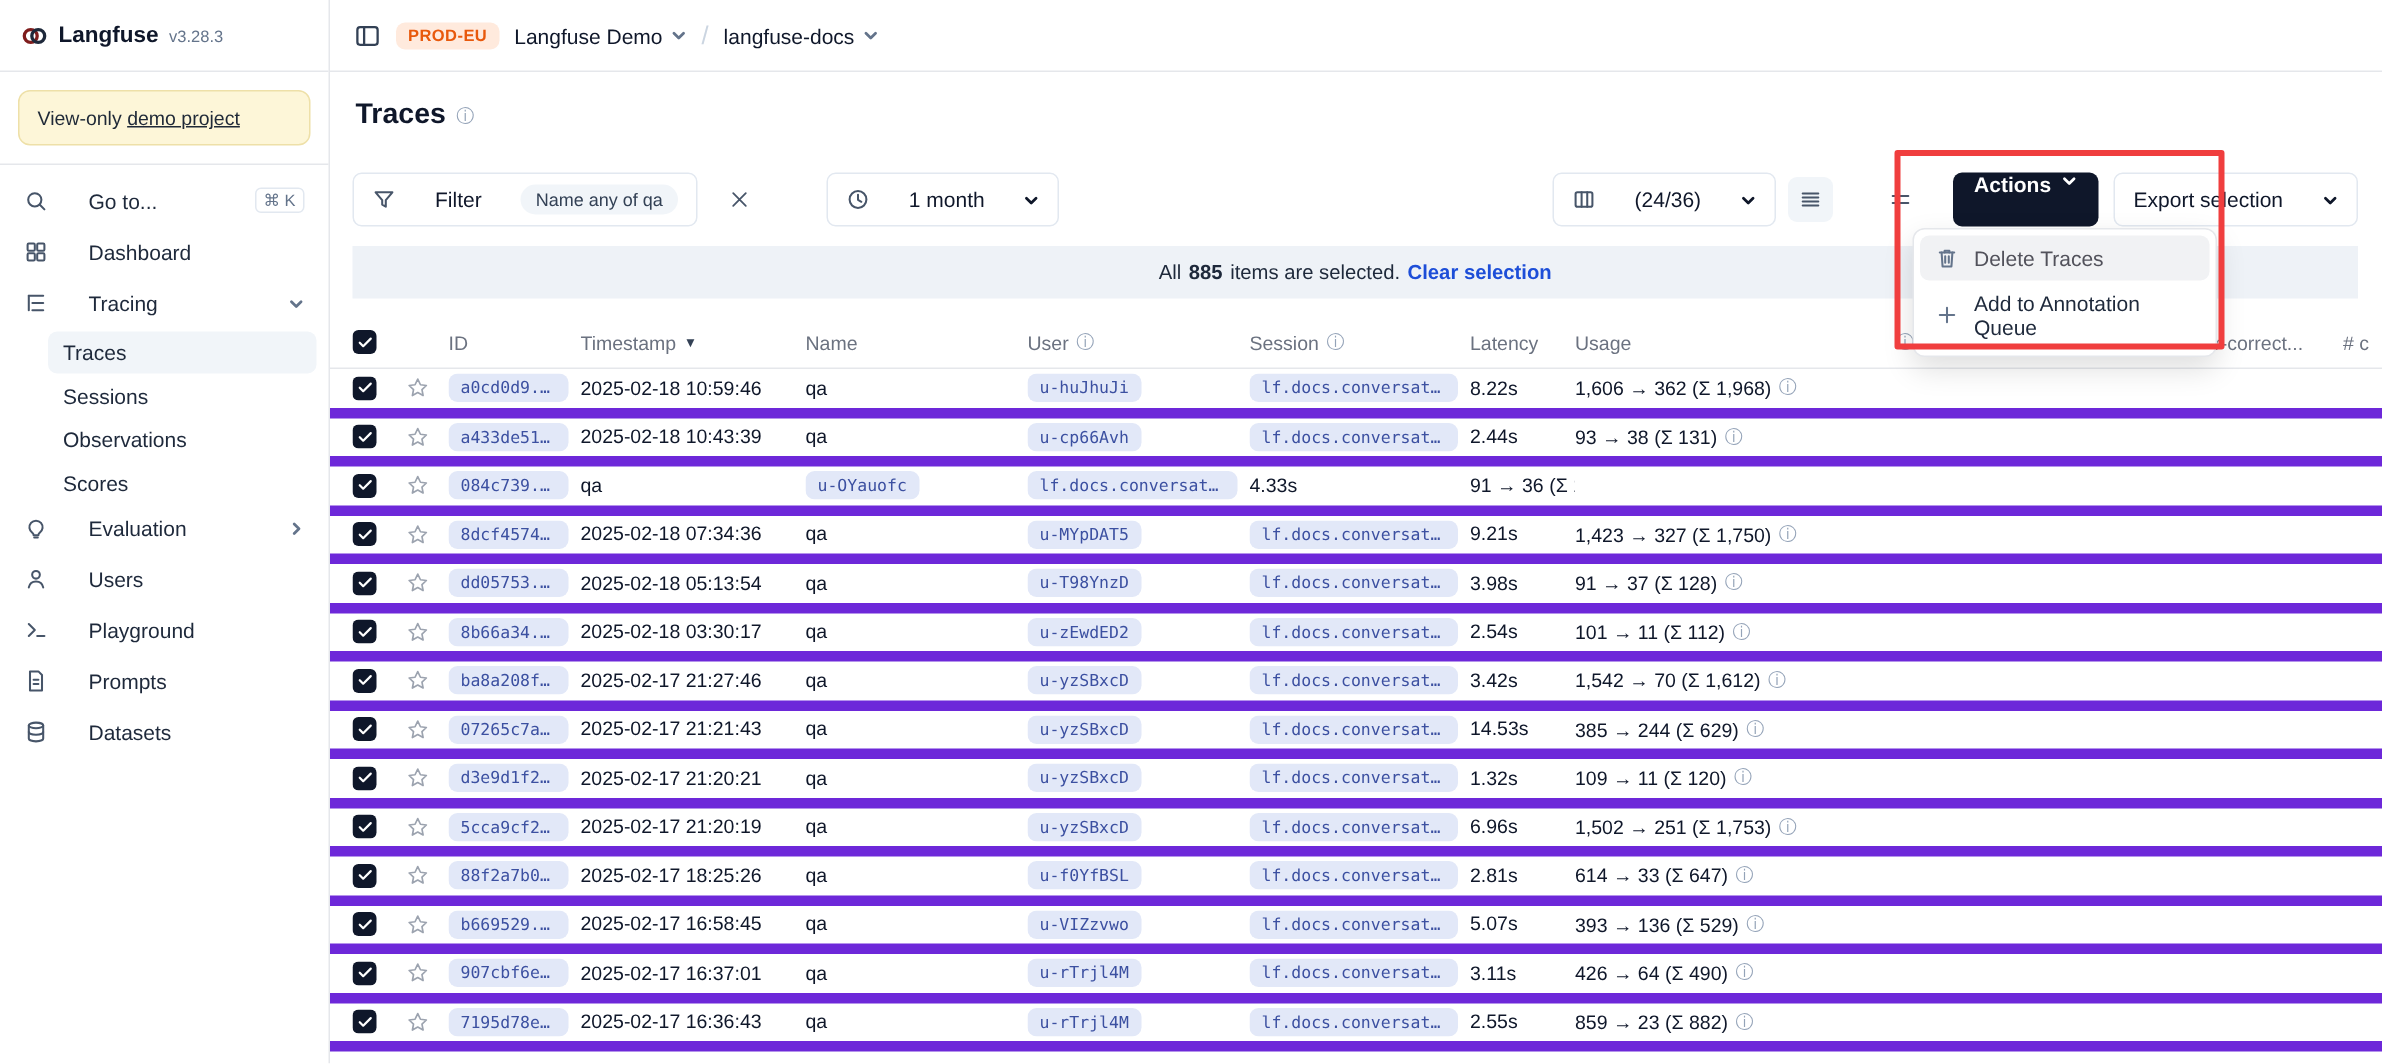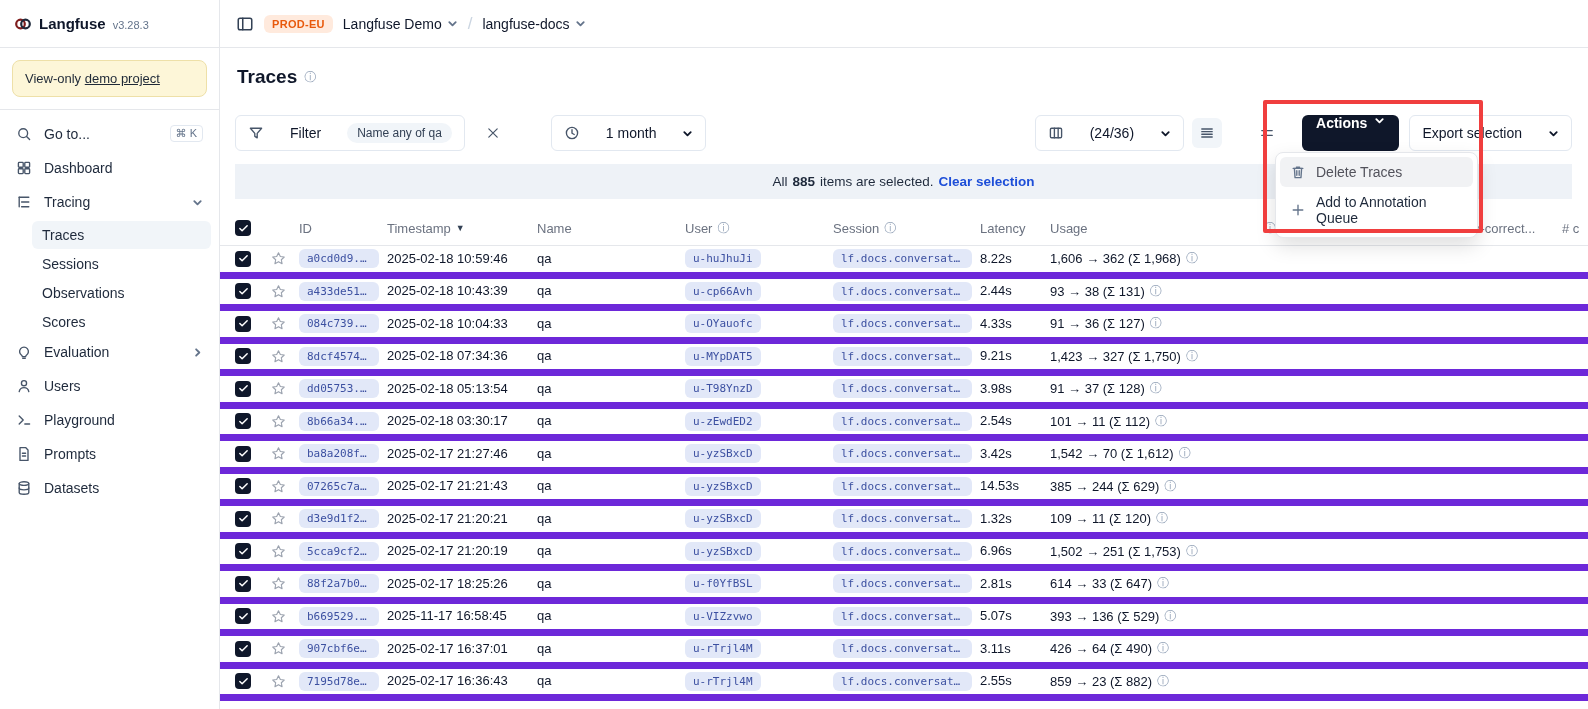--- a/index.html
+++ b/index.html
@@ -18,21 +18,21 @@
   
   .sidebar{width:220px;flex:none;border-right:1px solid #e5e7eb;display:flex;flex-direction:column}
   .logo-row{height:48px;display:flex;align-items:center;gap:7px;padding:0 14px;border-bottom:1px solid #e5e7eb}
   .logo-name{font-weight:700;font-size:15px}
   .logo-version{font-size:11px;color:#64748b;margin-top:2px}
   .banner-wrap{padding:12px;border-bottom:1px solid #e5e7eb}
   .vo-banner{background:var(--banner-bg);border:1px solid #eee0a8;border-radius:8px;
              padding:10px 12px;font-size:13px;color:#1f2937}
   .vo-banner a{color:inherit}
   nav{padding:8px;font-size:14px}
-  .nav-item{display:flex;align-items:center;gap:12px;padding:7px 8px;border-radius:6px;
+  .nav-item{display:flex;align-items:center;gap:27px;padding:7px 8px;border-radius:6px;
             color:#1e293b;margin-bottom:4px;cursor:pointer}
   .nav-item .nicon{color:#475569;display:flex}
   .nav-sub{margin-left:24px}
   .nav-sub .nav-item{padding:6px 10px;margin-bottom:1px}
   .nav-item.active{background:#f1f5f9;font-weight:500}
   .kbd{margin-left:auto;border:1px solid #e2e8f0;border-radius:4px;padding:1px 5px;
        font-size:11px;color:#64748b;background:#fff;white-space:nowrap}
   .nav-item .chev{margin-left:auto;color:#64748b}
 
   
@@ -471,21 +471,20 @@
     <div class="cell">
             <span class="star">
       <svg width="15" height="15" viewBox="0 0 24 24" fill="none" stroke="currentColor" stroke-width="1.8" stroke-linejoin="round">
                 <path d="M12 2.8l2.9 6 6.3.8-4.7 4.4 1.2 6.3-5.7-3.2-5.7 3.2 1.2-6.3L2.8 9.6l6.3-.8z"></path>
               </svg>
     </span>
           </div>
     <div class="cell">
             <span class="badge">084c739...</span>
           </div>
-    <div class="cell txt">2025-02-18 10:04:33</div>
     <div class="cell txt">qa</div>
     <div class="cell">
             <span class="badge">u-OYauofc</span>
           </div>
     <div class="cell">
             <span class="badge">lf.docs.conversation...</span>
           </div>
     <div class="cell txt">4.33s</div>
     <div class="cell">
       <span>91 → 36 (Σ 127)</span>
@@ -795,21 +794,21 @@
     <div class="cell">
             <span class="star">
       <svg width="15" height="15" viewBox="0 0 24 24" fill="none" stroke="currentColor" stroke-width="1.8" stroke-linejoin="round">
                 <path d="M12 2.8l2.9 6 6.3.8-4.7 4.4 1.2 6.3-5.7-3.2-5.7 3.2 1.2-6.3L2.8 9.6l6.3-.8z"></path>
               </svg>
     </span>
           </div>
     <div class="cell">
             <span class="badge">b669529...</span>
           </div>
-    <div class="cell txt">2025-11-17 16:58:45</div>
+    <div class="cell txt">2025-02-17 16:58:45</div>
     <div class="cell txt">qa</div>
     <div class="cell">
             <span class="badge">u-VIZzvwo</span>
           </div>
     <div class="cell">
             <span class="badge">lf.docs.conversation...</span>
           </div>
     <div class="cell txt">5.07s</div>
     <div class="cell">
       <span>393 → 136 (Σ 529)</span>

